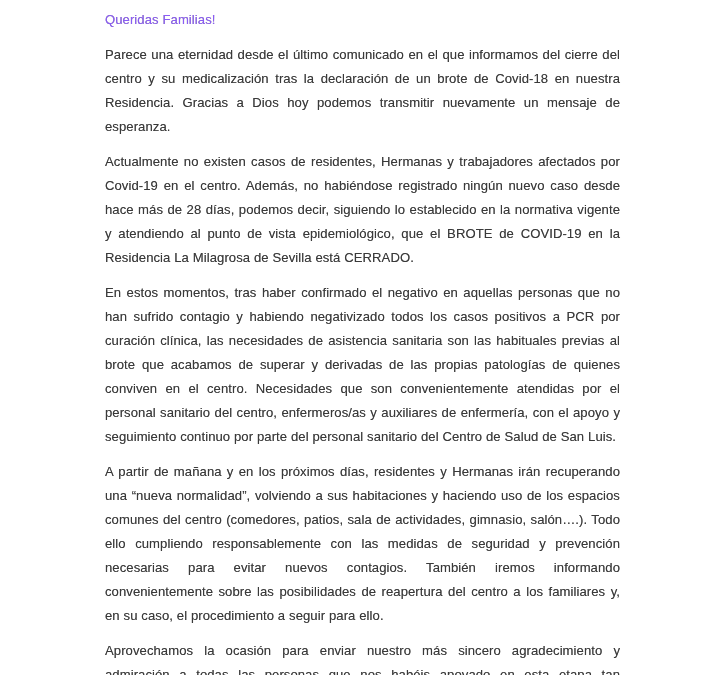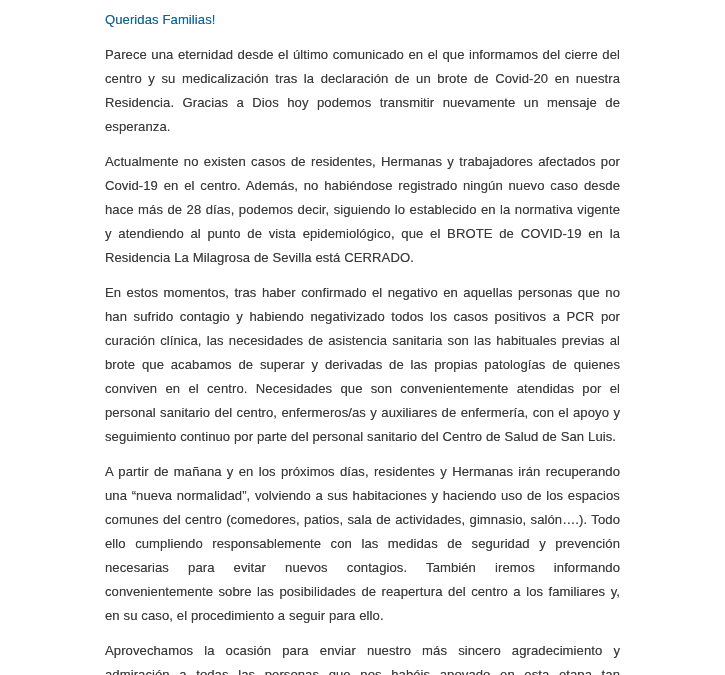--- a/index.html
+++ b/index.html
@@ -57,23 +57,23 @@
 
   
 </style>
 </head>
 <body>
 
 <div id="page" style="background: rgb(255, 255, 255);">
 
   <article id="doc-body">
 
-    <p class="para salutation" style="color: #0369a1;">Queridas Familias!</p>
+    <p class="para salutation" style="color: #8b5cf6;">Queridas Familias!</p>
 
-    <p class="para" style="color: rgb(58, 58, 58);">Parece una eternidad desde el último comunicado en el que informamos del cierre del centro y su medicalización tras la declaración de un brote de Covid-20 en nuestra Residencia. Gracias a Dios hoy podemos transmitir nuevamente un mensaje de esperanza.</p>
+    <p class="para" style="color: rgb(58, 58, 58);">Parece una eternidad desde el último comunicado en el que informamos del cierre del centro y su medicalización tras la declaración de un brote de Covid-18 en nuestra Residencia. Gracias a Dios hoy podemos transmitir nuevamente un mensaje de esperanza.</p>
 
     <p class="para" style="color: rgb(58, 58, 58);">Actualmente no existen casos de residentes, Hermanas y trabajadores afectados por Covid-19 en el centro. Además, no habiéndose registrado ningún nuevo caso desde hace más de 28 días, podemos decir, siguiendo lo establecido en la normativa vigente y atendiendo al punto de vista epidemiológico, que el BROTE de COVID-19 en la Residencia La Milagrosa de Sevilla está CERRADO.</p>
 
     <p class="para" style="color: rgb(58, 58, 58);">En estos momentos, tras haber confirmado el negativo en aquellas personas que no han sufrido contagio y habiendo negativizado todos los casos positivos a PCR por curación clínica, las necesidades de asistencia sanitaria son las habituales previas al brote que acabamos de superar y derivadas de las propias patologías de quienes conviven en el centro. Necesidades que son convenientemente atendidas por el personal sanitario del centro, enfermeros/as y auxiliares de enfermería, con el apoyo y seguimiento continuo por parte del personal sanitario del Centro de Salud de San Luis.</p>
 
     <p class="para" style="color: rgb(58, 58, 58);">A partir de mañana y en los próximos días, residentes y Hermanas irán recuperando una “nueva normalidad”, volviendo a sus habitaciones y haciendo uso de los espacios comunes del centro (comedores, patios, sala de actividades, gimnasio, salón….). Todo ello cumpliendo responsablemente con las medidas de seguridad y prevención necesarias para evitar nuevos contagios. También iremos informando convenientemente sobre las posibilidades de reapertura del centro a los familiares y, en su caso, el procedimiento a seguir para ello.</p>
 
     <p class="para clipped" style="color: rgb(58, 58, 58);">Aprovechamos la ocasión para enviar nuestro más sincero agradecimiento y admiración a todas las personas que nos habéis apoyado en esta etapa tan complicada; a los familiares por vuestra confianza, afecto  y ánimo continuo; a los residentes y hermanas por vuestra fortaleza, aceptación y capacidad de superación; a los profesionales por vuestra disponibilidad, entrega y cariño con el que habéis desempeñado vuestro trabajo, a la Compañía de las Hijas de la Caridad por su sencillez, humildad y capacidad de gestión, a las autoridades sanitarias por su rápida y eficaz respuesta a nuestras necesidades sanitarias… a todos/as los que, a pesar de las circunstancias, os habéis entregado y os entregáis con sinceridad y optimismo al servicio de las personas que más nos necesitan, nuestros mayores. Vaya también nuestro más especial recuerdo a quienes nos han dejado en estos días, pues gracias a ellos/as hemos puesto aún</p>
 
   </article>

